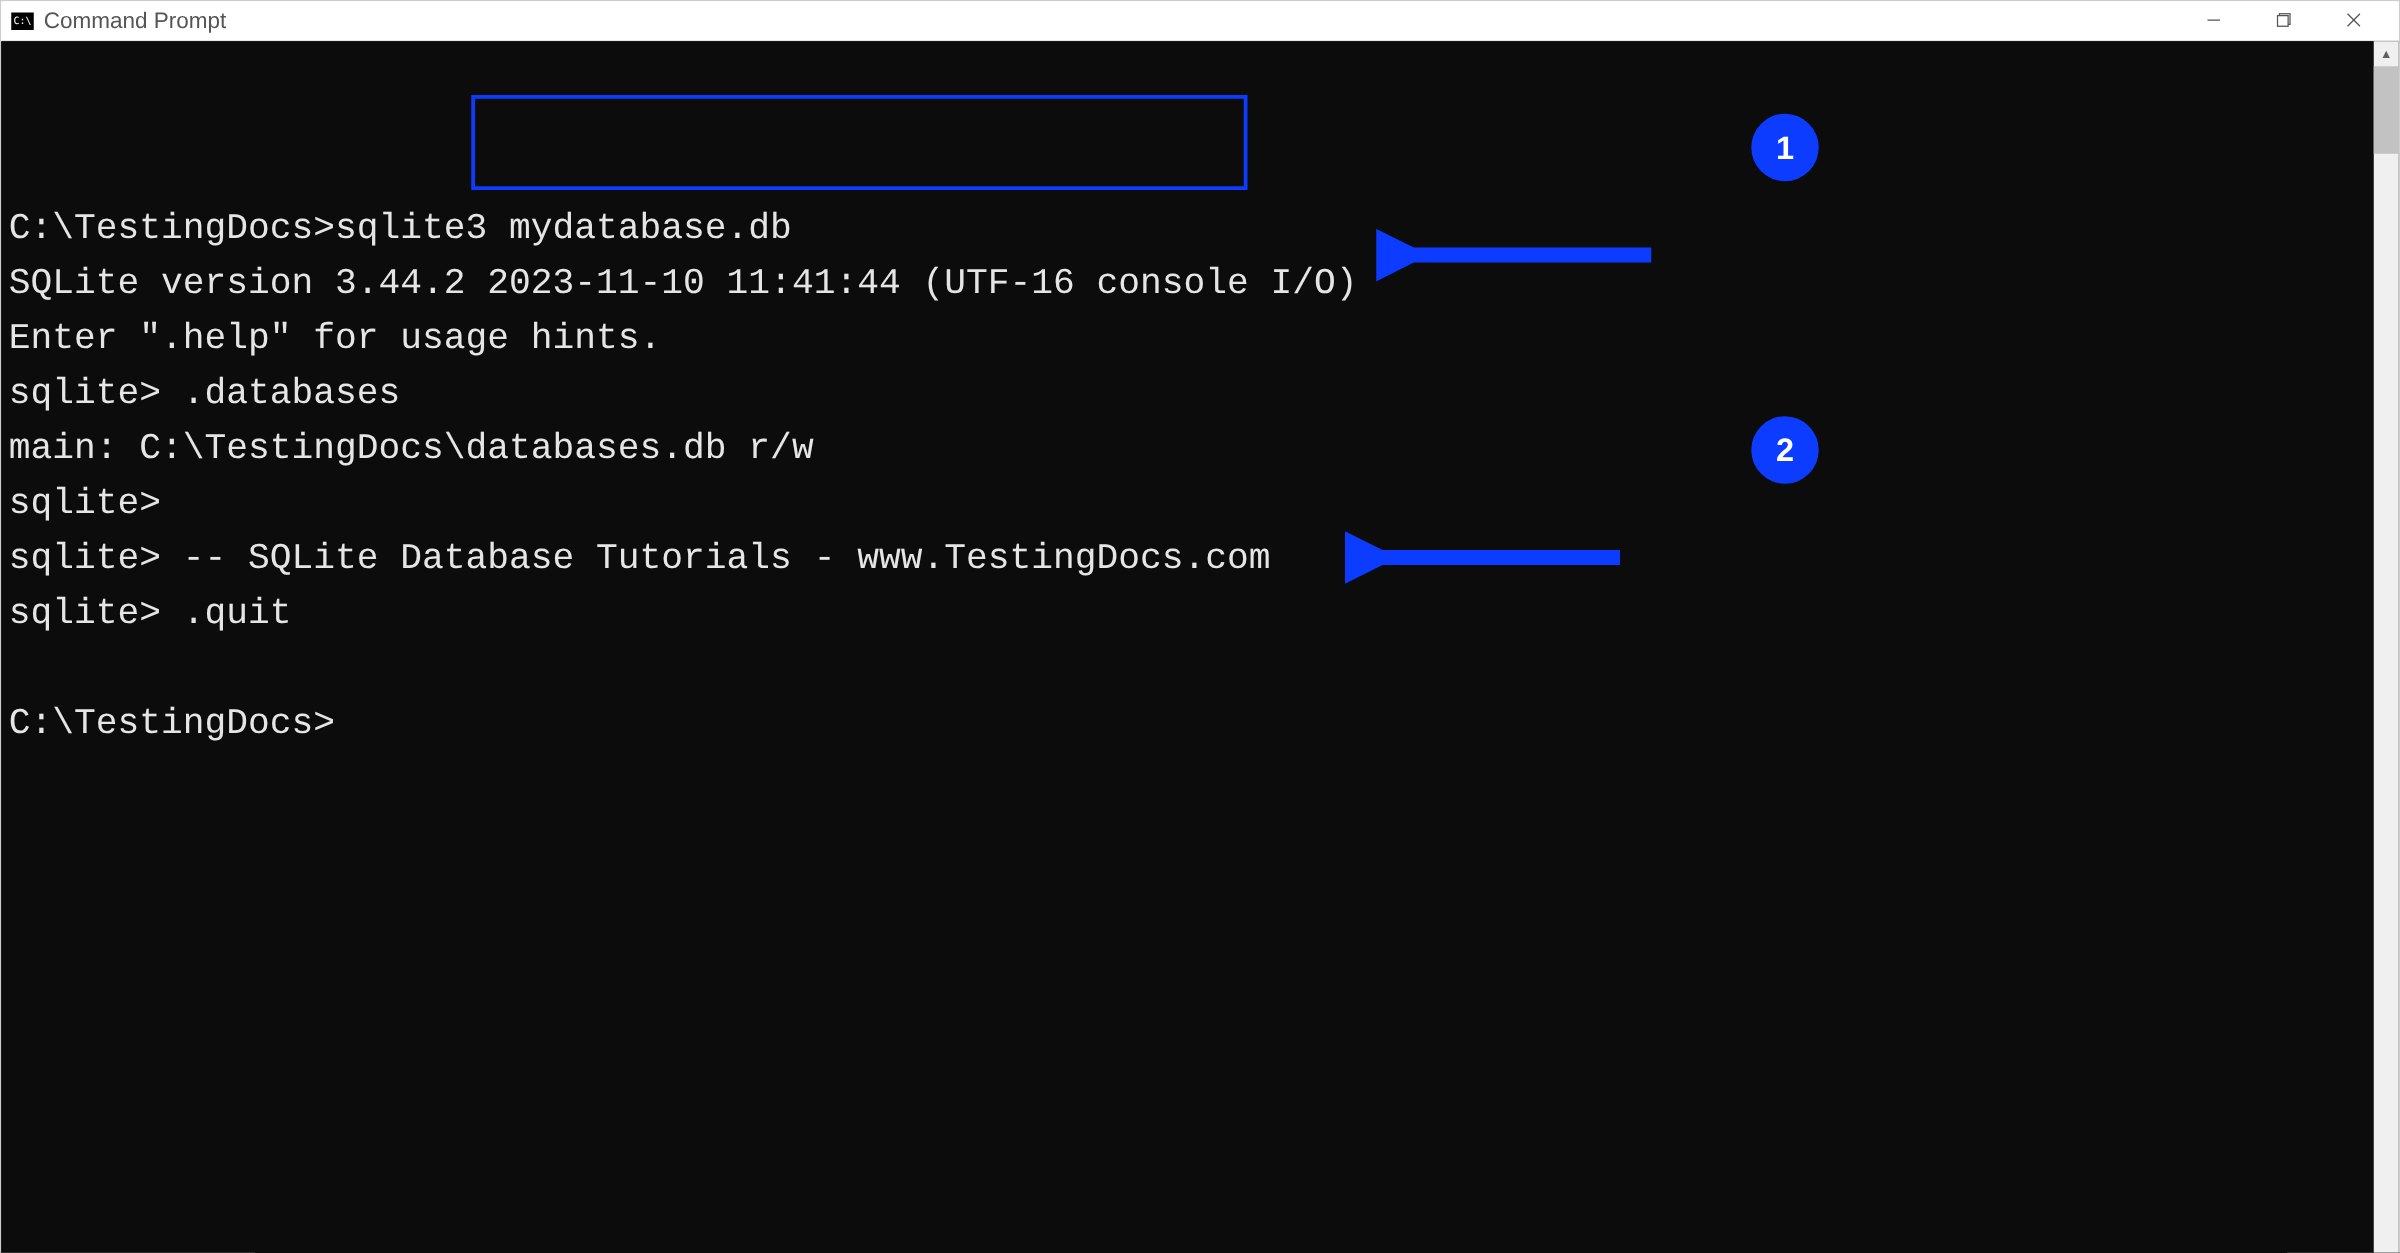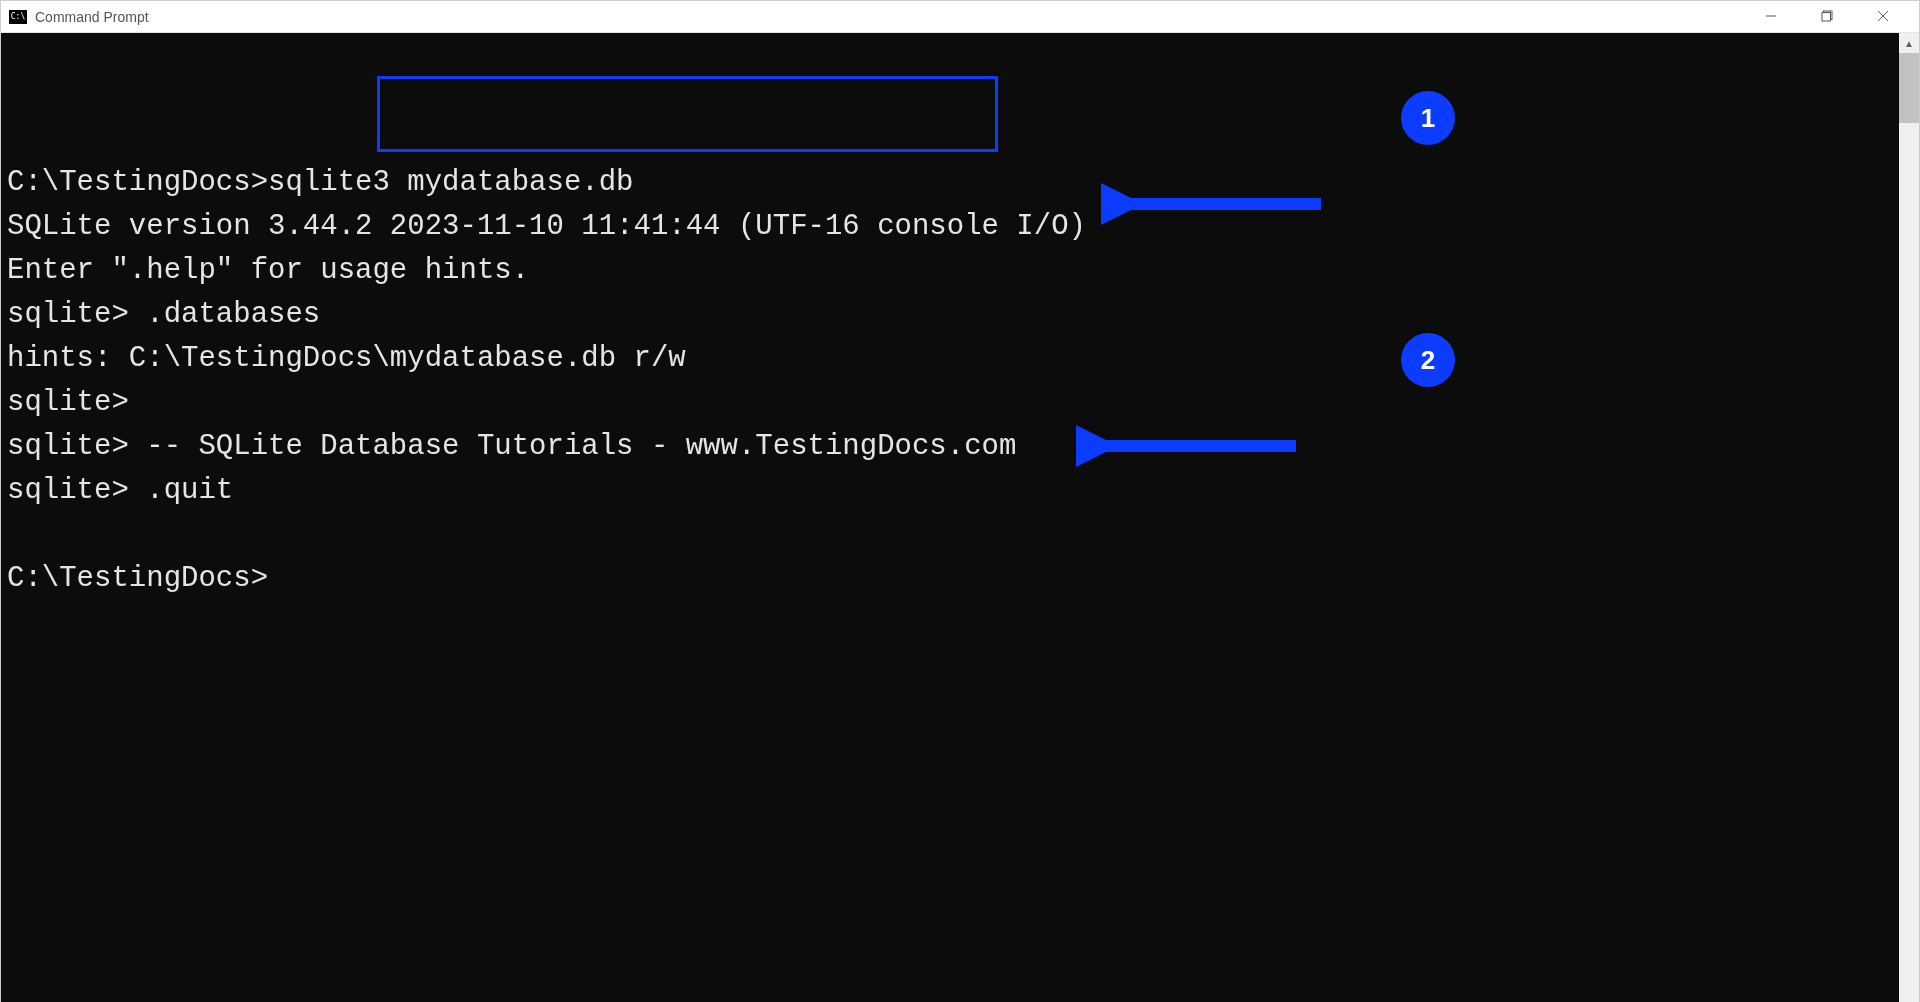--- a/index.html
+++ b/index.html
@@ -1,20 +1,20 @@
 <!DOCTYPE html>
 <html><head>
   <meta charset="utf-8">
   <style>
     * { margin: 0; padding: 0; box-sizing: border-box; }
     body { width: 1920px; height: 1002px; background: #fff; font-family: "Segoe UI", Arial, sans-serif; overflow: hidden; }
     .window { width: 100%; height: 100%; display: flex; flex-direction: column; border: 1px solid #ccc; }
     .titlebar { height: 32px; background: #fff; display: flex; align-items: center; padding: 0 8px; border-bottom: 1px solid #e5e5e5; }
     .titlebar-icon { width: 18px; height: 14px; background: #000; margin-right: 8px; display: flex; align-items: center; justify-content: center; color: #fff; font-size: 8px; font-family: monospace; }
-    .titlebar-title { color: #555; font-size: 14px; flex: 1; }
+    .titlebar-title { color: #555; font-size: 18px; flex: 1; }
     .titlebar-controls { display: flex; gap: 0; }
     .tb-btn { width: 56px; height: 32px; display: flex; align-items: center; justify-content: center; color: #555; cursor: pointer; margin-top:-1px; }
     .tb-btn svg { width: 12px; height: 12px; }
     .terminal-wrap { flex: 1; display: flex; background: #0c0c0c; position: relative; }
     .terminal { flex: 1; background: #0c0c0c; color: #e5e5e5; font-family: Consolas, "Courier New", monospace; font-size: 29px; line-height: 44px; padding: 40px 0 0 6px; white-space: pre; position: relative; overflow: hidden; }
     .scrollbar { width: 20px; background: #f0f0f0; position: relative; }
     .scroll-up, .scroll-down { width: 20px; height: 20px; display: flex; align-items: center; justify-content: center; color: #606060; font-size: 10px; cursor: pointer; }
     .scroll-up { position: absolute; top: 0; }
     .scroll-thumb { position: absolute; top: 20px; left: 0; width: 20px; height: 70px; background: #c2c2c2; }
     .annotation { position: absolute; z-index: 10; pointer-events: none; }
@@ -51,21 +51,21 @@
     </div>
   </div>
 
   <div class="terminal-wrap">
     <div class="terminal">
 <span></span>
 <span>C:\TestingDocs&gt;sqlite3 mydatabase.db</span>
 <span>SQLite version 3.44.2 2023-11-10 11:41:44 (UTF-16 console I/O)</span>
 <span>Enter ".help" for usage hints.</span>
 <span>sqlite&gt; .databases</span>
-<span>hints: C:\TestingDocs\mydatabase.db r/w</span>
+<span>main: C:\TestingDocs\databases.db r/w</span>
 <span>sqlite&gt;</span>
 <span>sqlite&gt; -- SQLite Database Tutorials - www.TestingDocs.com</span>
 <span>sqlite&gt; .quit</span>
 <span></span>
 <span>C:\TestingDocs&gt;</span>
 
       
       <div class="annotation highlight-box" style="top:43px; left:376px; width:621px; height:76px;"></div>
 
       <div class="annotation arrow" style="top:55px; left:1100px;">

